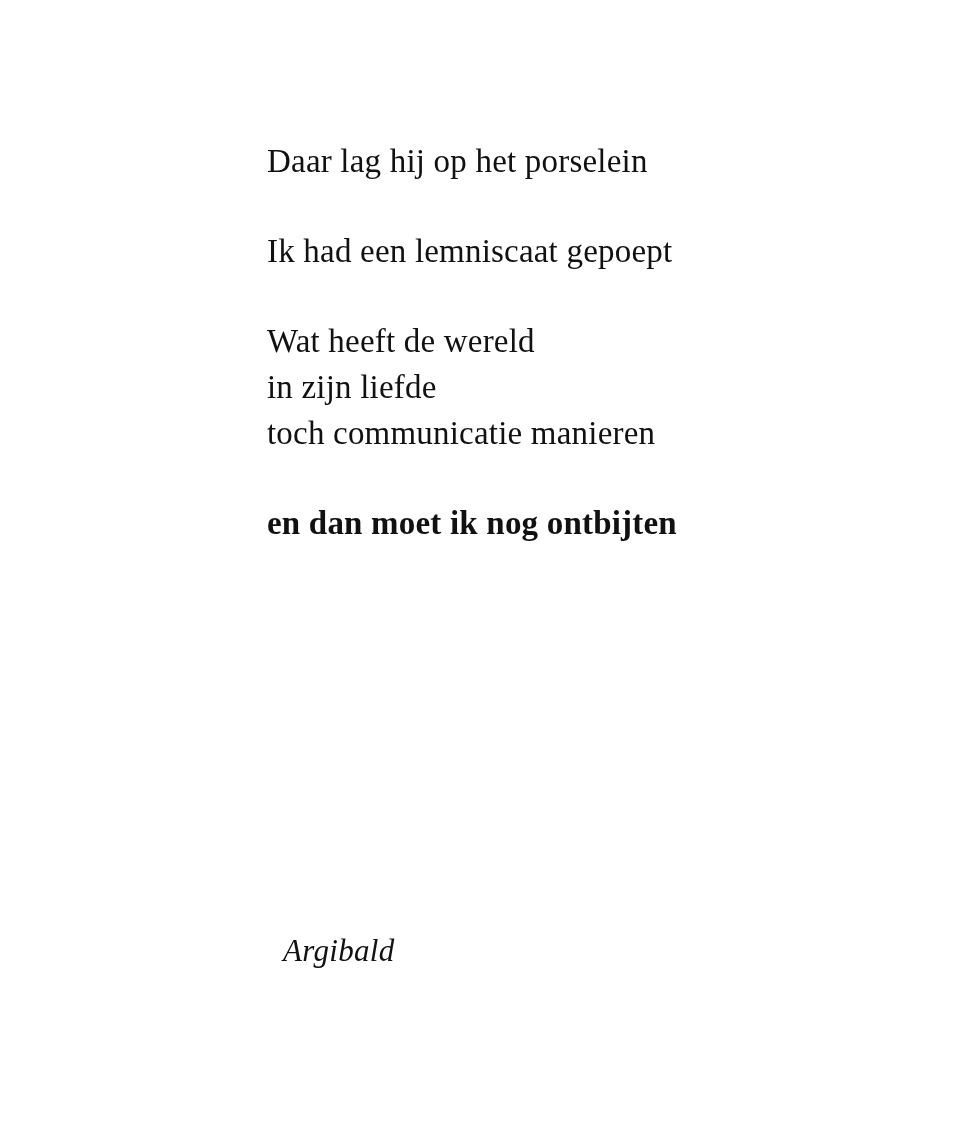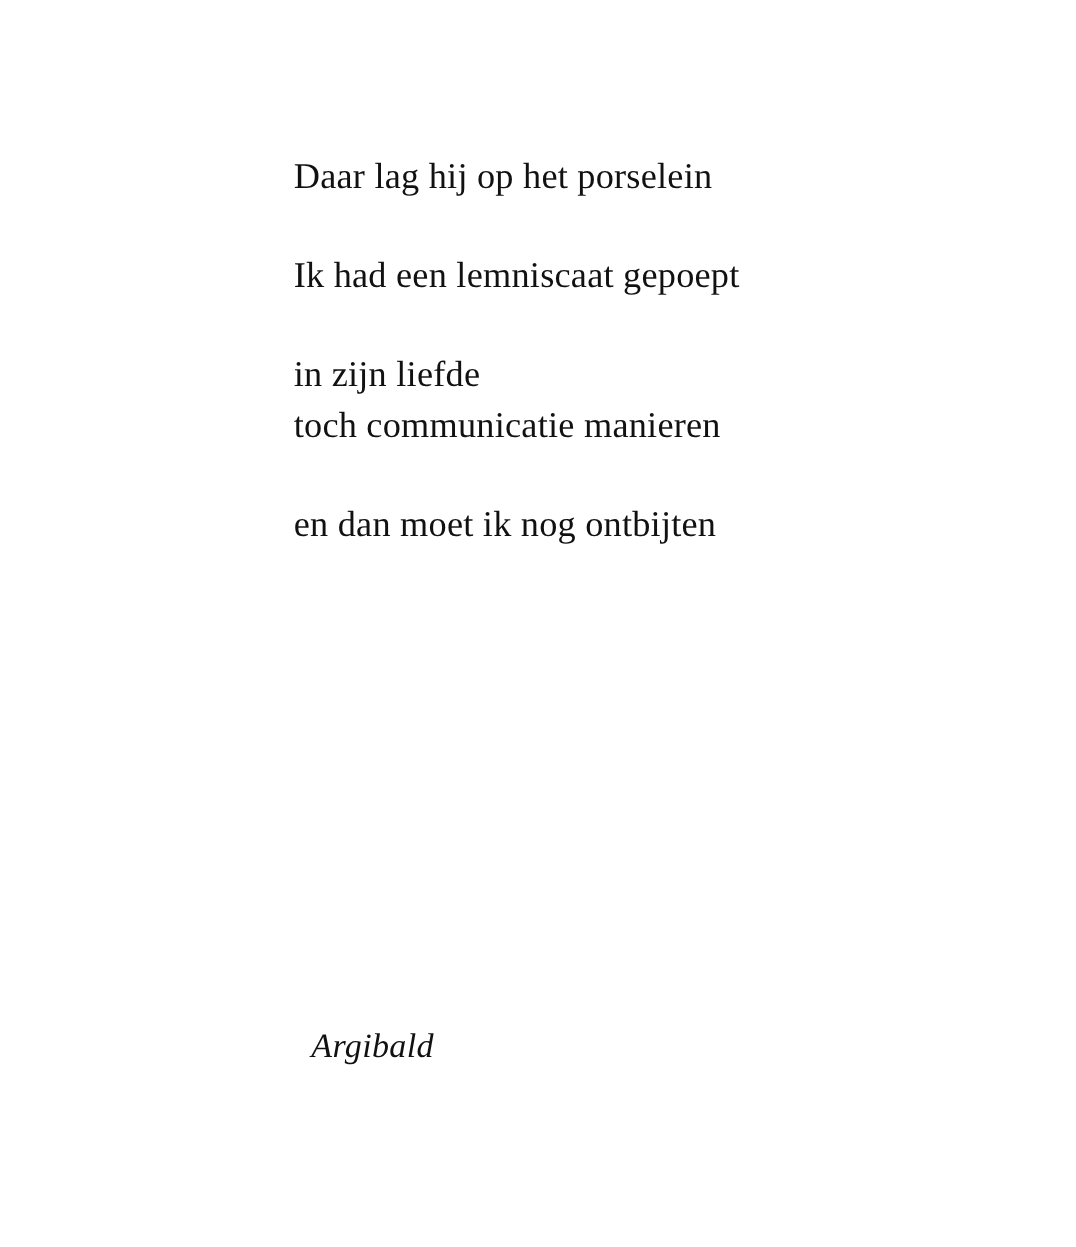--- a/index.html
+++ b/index.html
@@ -24,20 +24,21 @@
     position: absolute;
     left: 267px;
     top: 138px;
     width: 640px;
   }
   .stanza {
     margin: 0 0 44px 0;
   }
   .stanza:last-of-type {
     margin-bottom: 0;
+    font-weight: bold;
   }
   .line {
     font-size: 33px;
     line-height: 46px;
     letter-spacing: 0.2px;
     white-space: pre;
   }
   .signature {
     position: absolute;
     left: 267px;
@@ -59,20 +60,21 @@
     <div class="stanza">
       <div class="line">Daar lag hij op het porselein</div>
     </div>
 
     <div class="stanza">
       <div class="line">Ik had een lemniscaat gepoept</div>
     </div>
 
 
     <div class="stanza">
+      <div class="line">Wat heeft de wereld</div>
       <div class="line">in zijn liefde</div>
       <div class="line">toch communicatie manieren</div>
     </div>
 
     <div class="stanza">
       <div class="line">en dan moet ik nog ontbijten</div>
     </div>
 
   </div>
 

